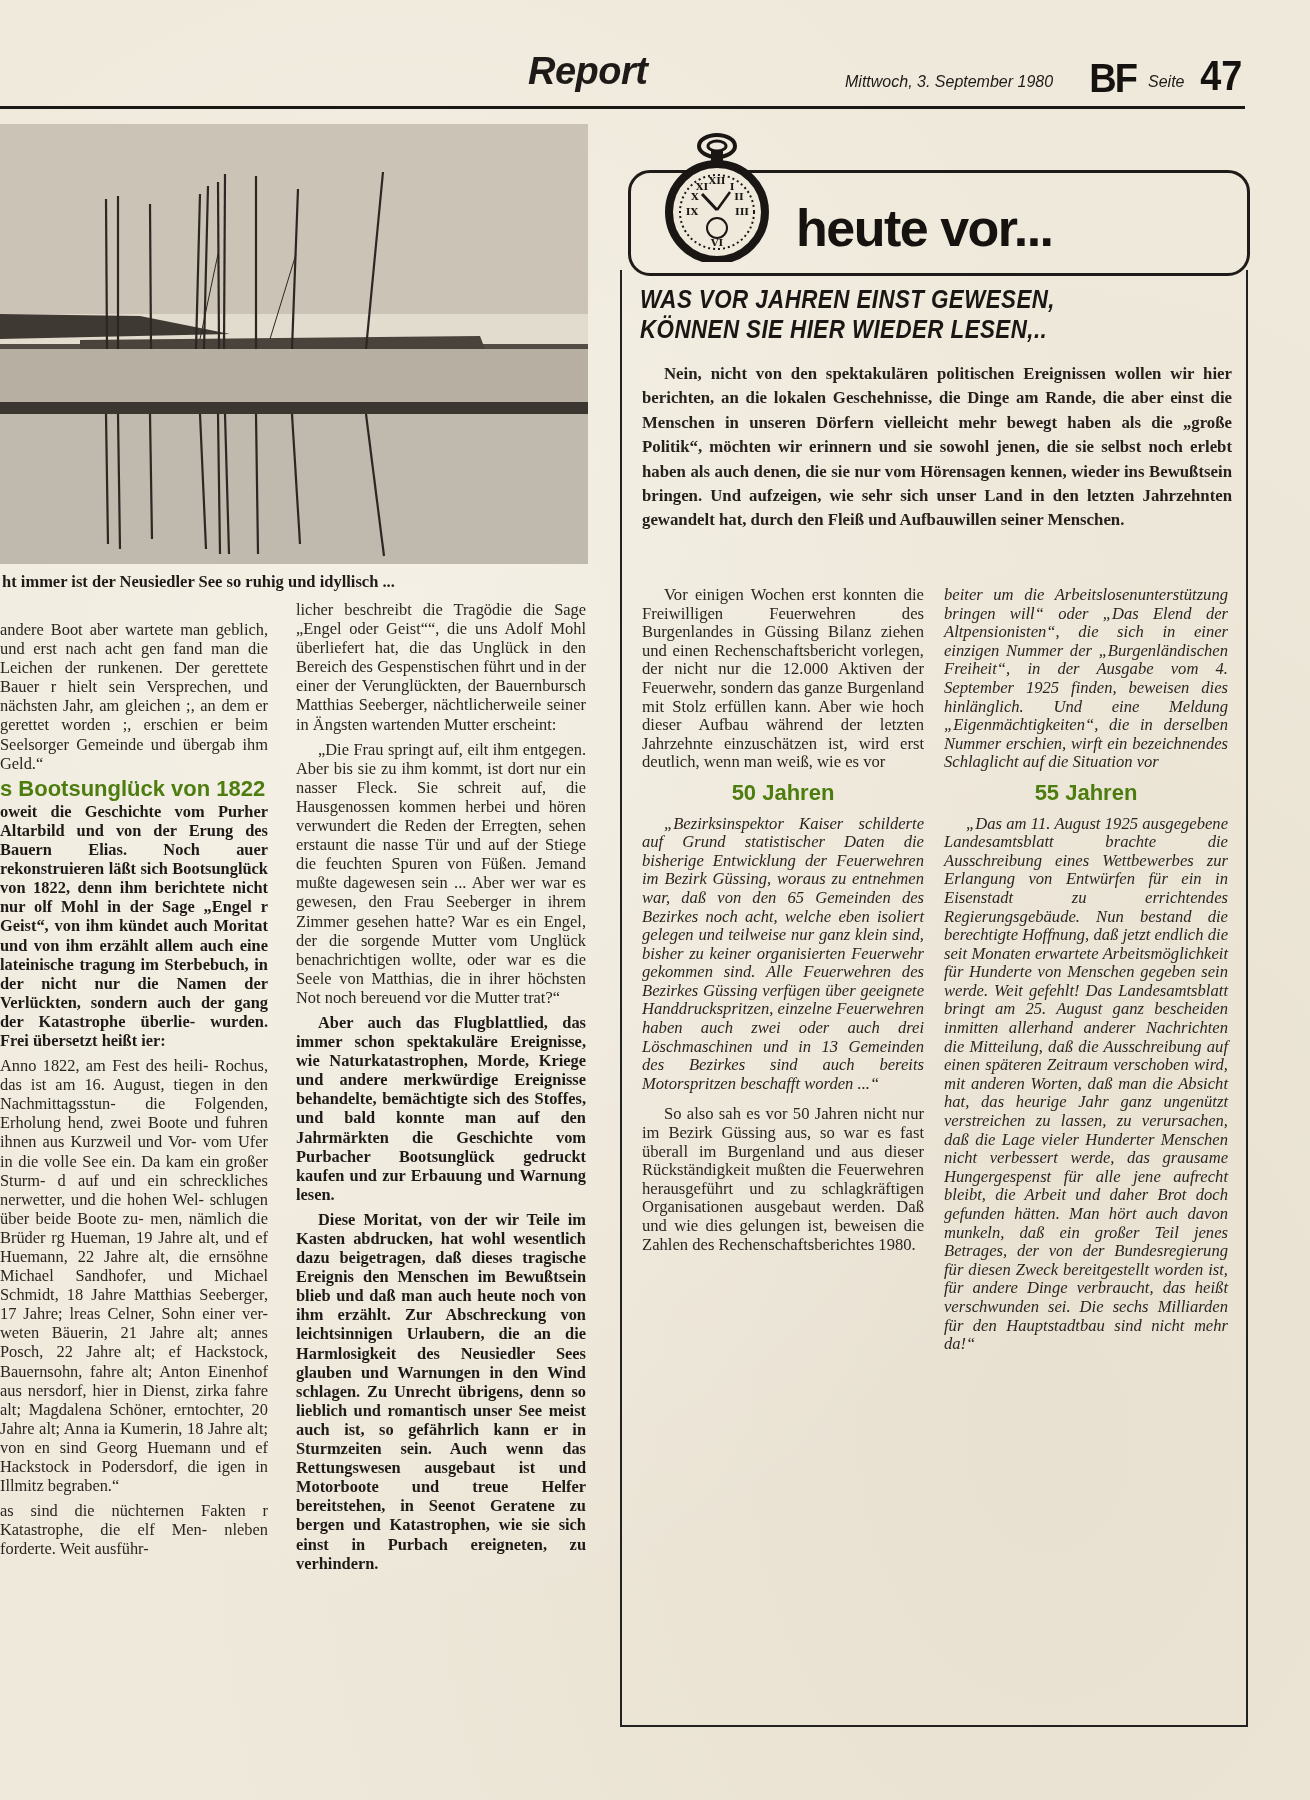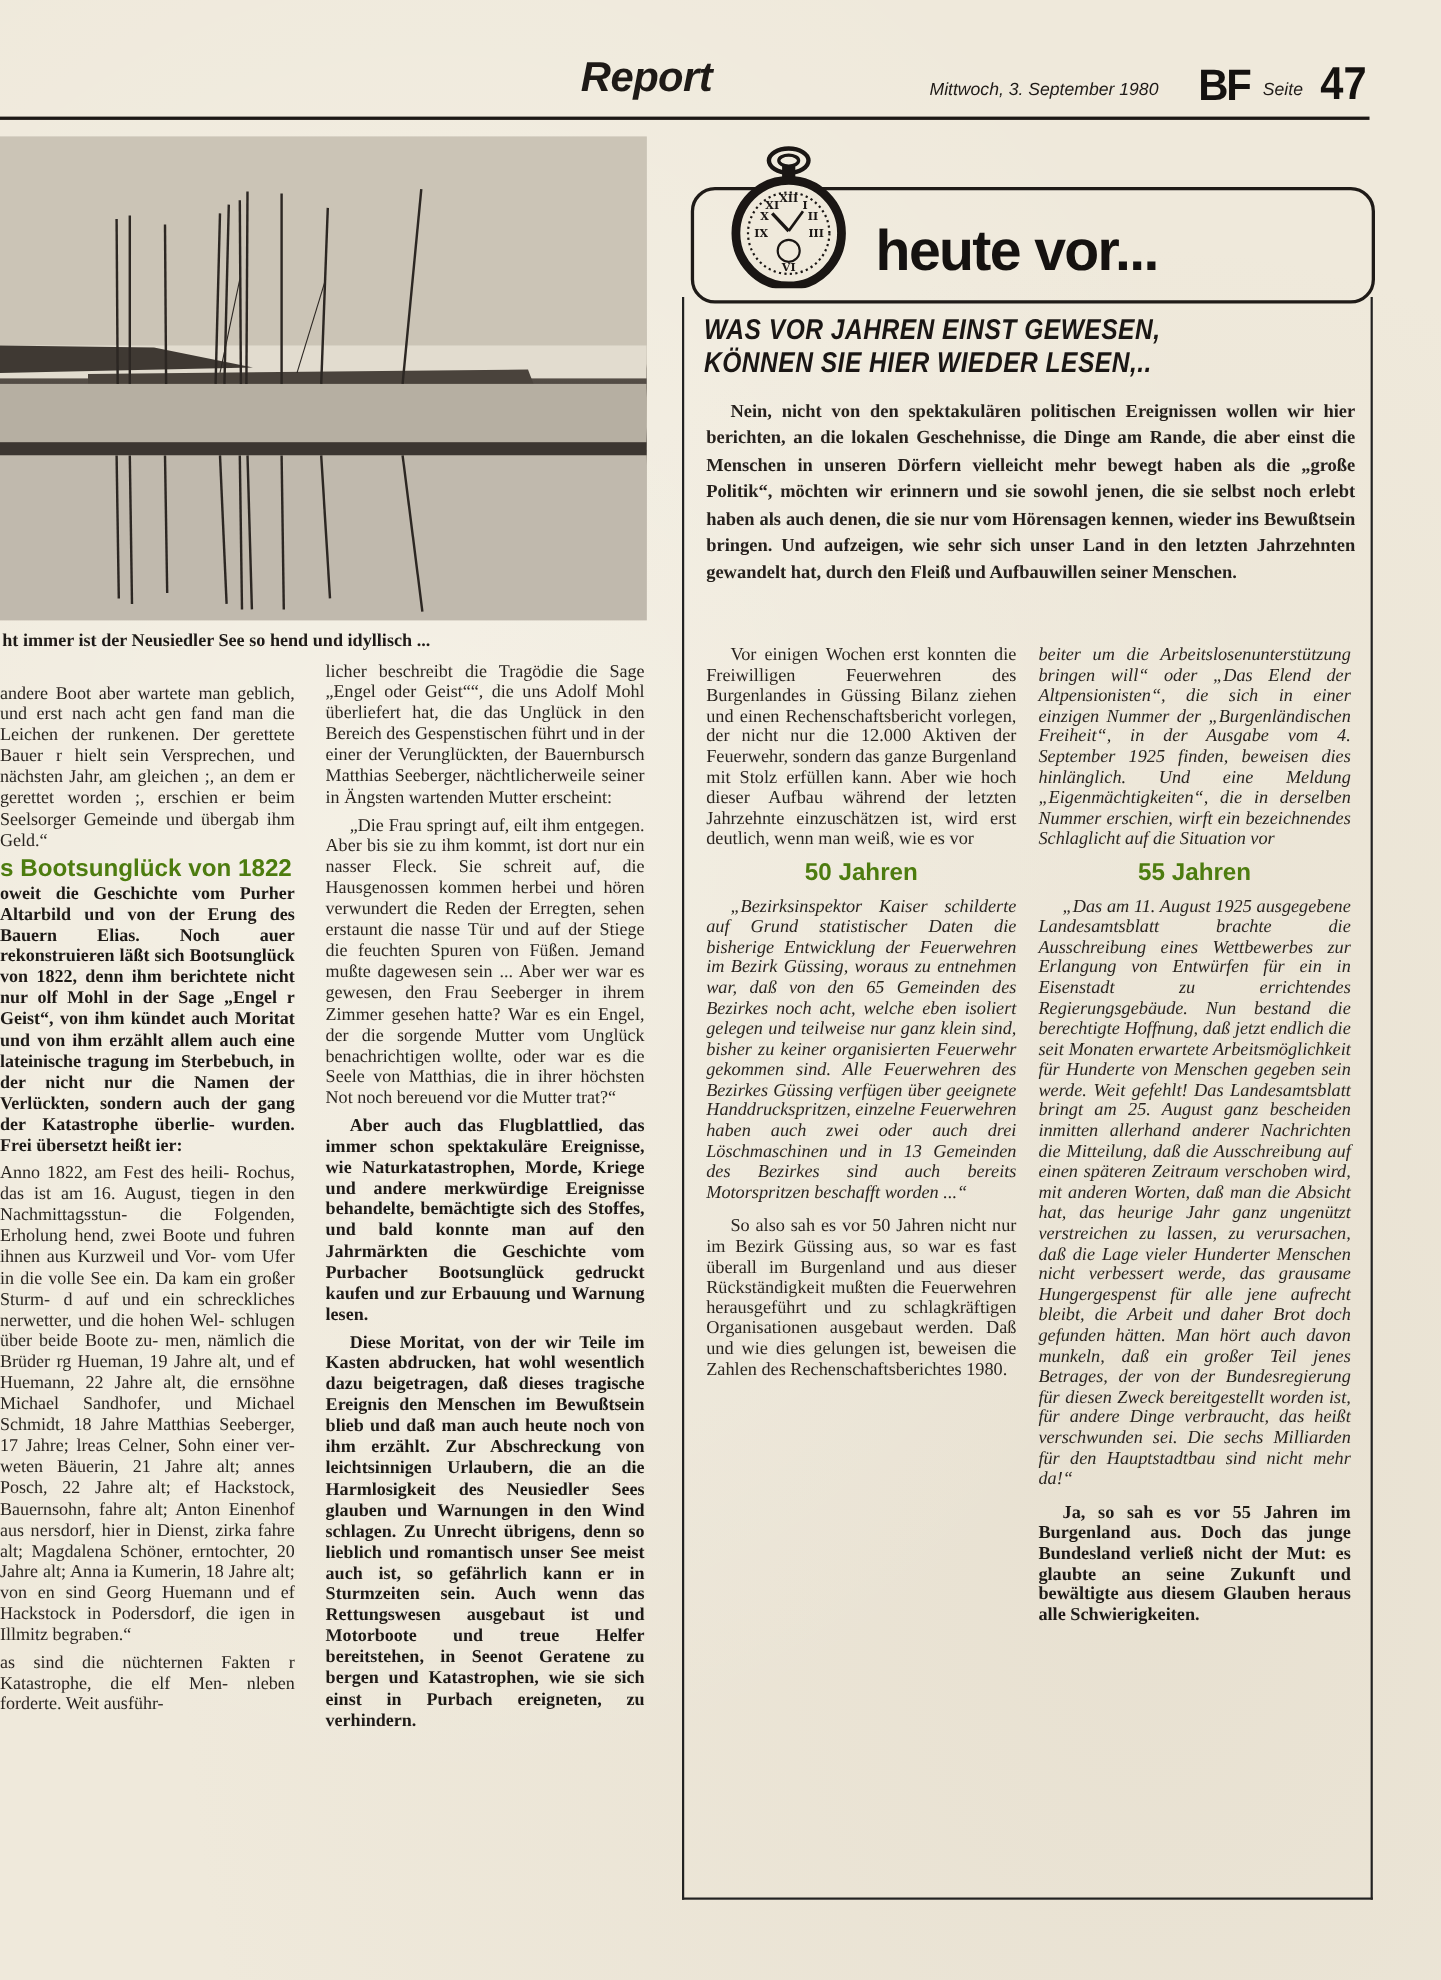--- a/index.html
+++ b/index.html
@@ -99,21 +99,21 @@
       <line x1="256" y1="290" x2="258" y2="430"></line>
       <line x1="292" y1="290" x2="300" y2="420"></line>
       <line x1="366" y1="290" x2="384" y2="432"></line>
     </g>
     <g stroke="#2c2723" stroke-width="1">
       <line x1="218" y1="130" x2="200" y2="215"></line>
       <line x1="296" y1="130" x2="270" y2="215"></line>
     </g>
   </svg>
 </div>
-<div class="caption">ht immer ist der Neusiedler See so hend und idyllisch ...</div>
+<div class="caption">ht immer ist der Neusiedler See so ruhig und idyllisch ...</div>
 
 <div class="col col1">
   <p>andere Boot aber wartete man geblich, und erst nach acht gen fand man die Leichen der runkenen. Der gerettete Bauer r hielt sein Versprechen, und nächsten Jahr, am gleichen ;, an dem er gerettet worden ;, erschien er beim Seelsorger Gemeinde und übergab ihm Geld.“</p>
   <div class="subhead">s Bootsunglück von 1822</div>
   <p class="bold">oweit die Geschichte vom Purher Altarbild und von der Erung des Bauern Elias. Noch auer rekonstruieren läßt sich Bootsunglück von 1822, denn ihm berichtete nicht nur olf Mohl in der Sage „Engel r Geist“, von ihm kündet auch Moritat und von ihm erzählt allem auch eine lateinische tragung im Sterbebuch, in der nicht nur die Namen der Verlückten, sondern auch der gang der Katastrophe überlie- wurden. Frei übersetzt heißt ier:</p>
   <p>Anno 1822, am Fest des heili- Rochus, das ist am 16. August, tiegen in den Nachmittagsstun- die Folgenden, Erholung hend, zwei Boote und fuhren ihnen aus Kurzweil und Vor- vom Ufer in die volle See ein. Da kam ein großer Sturm- d auf und ein schreckliches nerwetter, und die hohen Wel- schlugen über beide Boote zu- men, nämlich die Brüder rg Hueman, 19 Jahre alt, und ef Huemann, 22 Jahre alt, die ernsöhne Michael Sandhofer, und Michael Schmidt, 18 Jahre Matthias Seeberger, 17 Jahre; lreas Celner, Sohn einer ver- weten Bäuerin, 21 Jahre alt; annes Posch, 22 Jahre alt; ef Hackstock, Bauernsohn, fahre alt; Anton Einenhof aus nersdorf, hier in Dienst, zirka fahre alt; Magdalena Schöner, erntochter, 20 Jahre alt; Anna ia Kumerin, 18 Jahre alt; von en sind Georg Huemann und ef Hackstock in Podersdorf, die igen in Illmitz begraben.“</p>
   <p>as sind die nüchternen Fakten r Katastrophe, die elf Men- nleben forderte. Weit ausführ-</p>
 </div>
 
 <div class="col col2">
@@ -160,14 +160,13 @@
   <p class="ind">Vor einigen Wochen erst konnten die Freiwilligen Feuerwehren des Burgenlandes in Güssing Bilanz ziehen und einen Rechenschaftsbericht vorlegen, der nicht nur die 12.000 Aktiven der Feuerwehr, sondern das ganze Burgenland mit Stolz erfüllen kann. Aber wie hoch dieser Aufbau während der letzten Jahrzehnte einzuschätzen ist, wird erst deutlich, wenn man weiß, wie es vor</p>
   <div class="subhead">50 Jahren</div>
   <p class="italic ind">„Bezirksinspektor Kaiser schilderte auf Grund statistischer Daten die bisherige Entwicklung der Feuerwehren im Bezirk Güssing, woraus zu entnehmen war, daß von den 65 Gemeinden des Bezirkes noch acht, welche eben isoliert gelegen und teilweise nur ganz klein sind, bisher zu keiner organisierten Feuerwehr gekommen sind. Alle Feuerwehren des Bezirkes Güssing verfügen über geeignete Handdruckspritzen, einzelne Feuerwehren haben auch zwei oder auch drei Löschmaschinen und in 13 Gemeinden des Bezirkes sind auch bereits Motorspritzen beschafft worden ...“</p>
   <p class="ind">So also sah es vor 50 Jahren nicht nur im Bezirk Güssing aus, so war es fast überall im Burgenland und aus dieser Rückständigkeit mußten die Feuerwehren herausgeführt und zu schlagkräftigen Organisationen ausgebaut werden. Daß und wie dies gelungen ist, beweisen die Zahlen des Rechenschaftsberichtes 1980.</p>
 </div>
 
 <div class="col col4">
   <p class="italic">beiter um die Arbeitslosenunterstützung bringen will“ oder „Das Elend der Altpensionisten“, die sich in einer einzigen Nummer der „Burgenländischen Freiheit“, in der Ausgabe vom 4. September 1925 finden, beweisen dies hinlänglich. Und eine Meldung „Eigenmächtigkeiten“, die in derselben Nummer erschien, wirft ein bezeichnendes Schlaglicht auf die Situation vor</p>
   <div class="subhead">55 Jahren</div>
   <p class="italic ind">„Das am 11. August 1925 ausgegebene Landesamtsblatt brachte die Ausschreibung eines Wettbewerbes zur Erlangung von Entwürfen für ein in Eisenstadt zu errichtendes Regierungsgebäude. Nun bestand die berechtigte Hoffnung, daß jetzt endlich die seit Monaten erwartete Arbeitsmöglichkeit für Hunderte von Menschen gegeben sein werde. Weit gefehlt! Das Landesamtsblatt bringt am 25. August ganz bescheiden inmitten allerhand anderer Nachrichten die Mitteilung, daß die Ausschreibung auf einen späteren Zeitraum verschoben wird, mit anderen Worten, daß man die Absicht hat, das heurige Jahr ganz ungenützt verstreichen zu lassen, zu verursachen, daß die Lage vieler Hunderter Menschen nicht verbessert werde, das grausame Hungergespenst für alle jene aufrecht bleibt, die Arbeit und daher Brot doch gefunden hätten. Man hört auch davon munkeln, daß ein großer Teil jenes Betrages, der von der Bundesregierung für diesen Zweck bereitgestellt worden ist, für andere Dinge verbraucht, das heißt verschwunden sei. Die sechs Milliarden für den Hauptstadtbau sind nicht mehr da!“</p>
-  <p class="bold ind">Ja, so sah es vor 55 Jahren im Burgenland aus. Doch das junge Bundesland verließ nicht der Mut: es glaubte an seine Zukunft und bewältigte aus diesem Glauben heraus alle Schwierigkeiten.</p>
 </div>
 
 </body></html>

